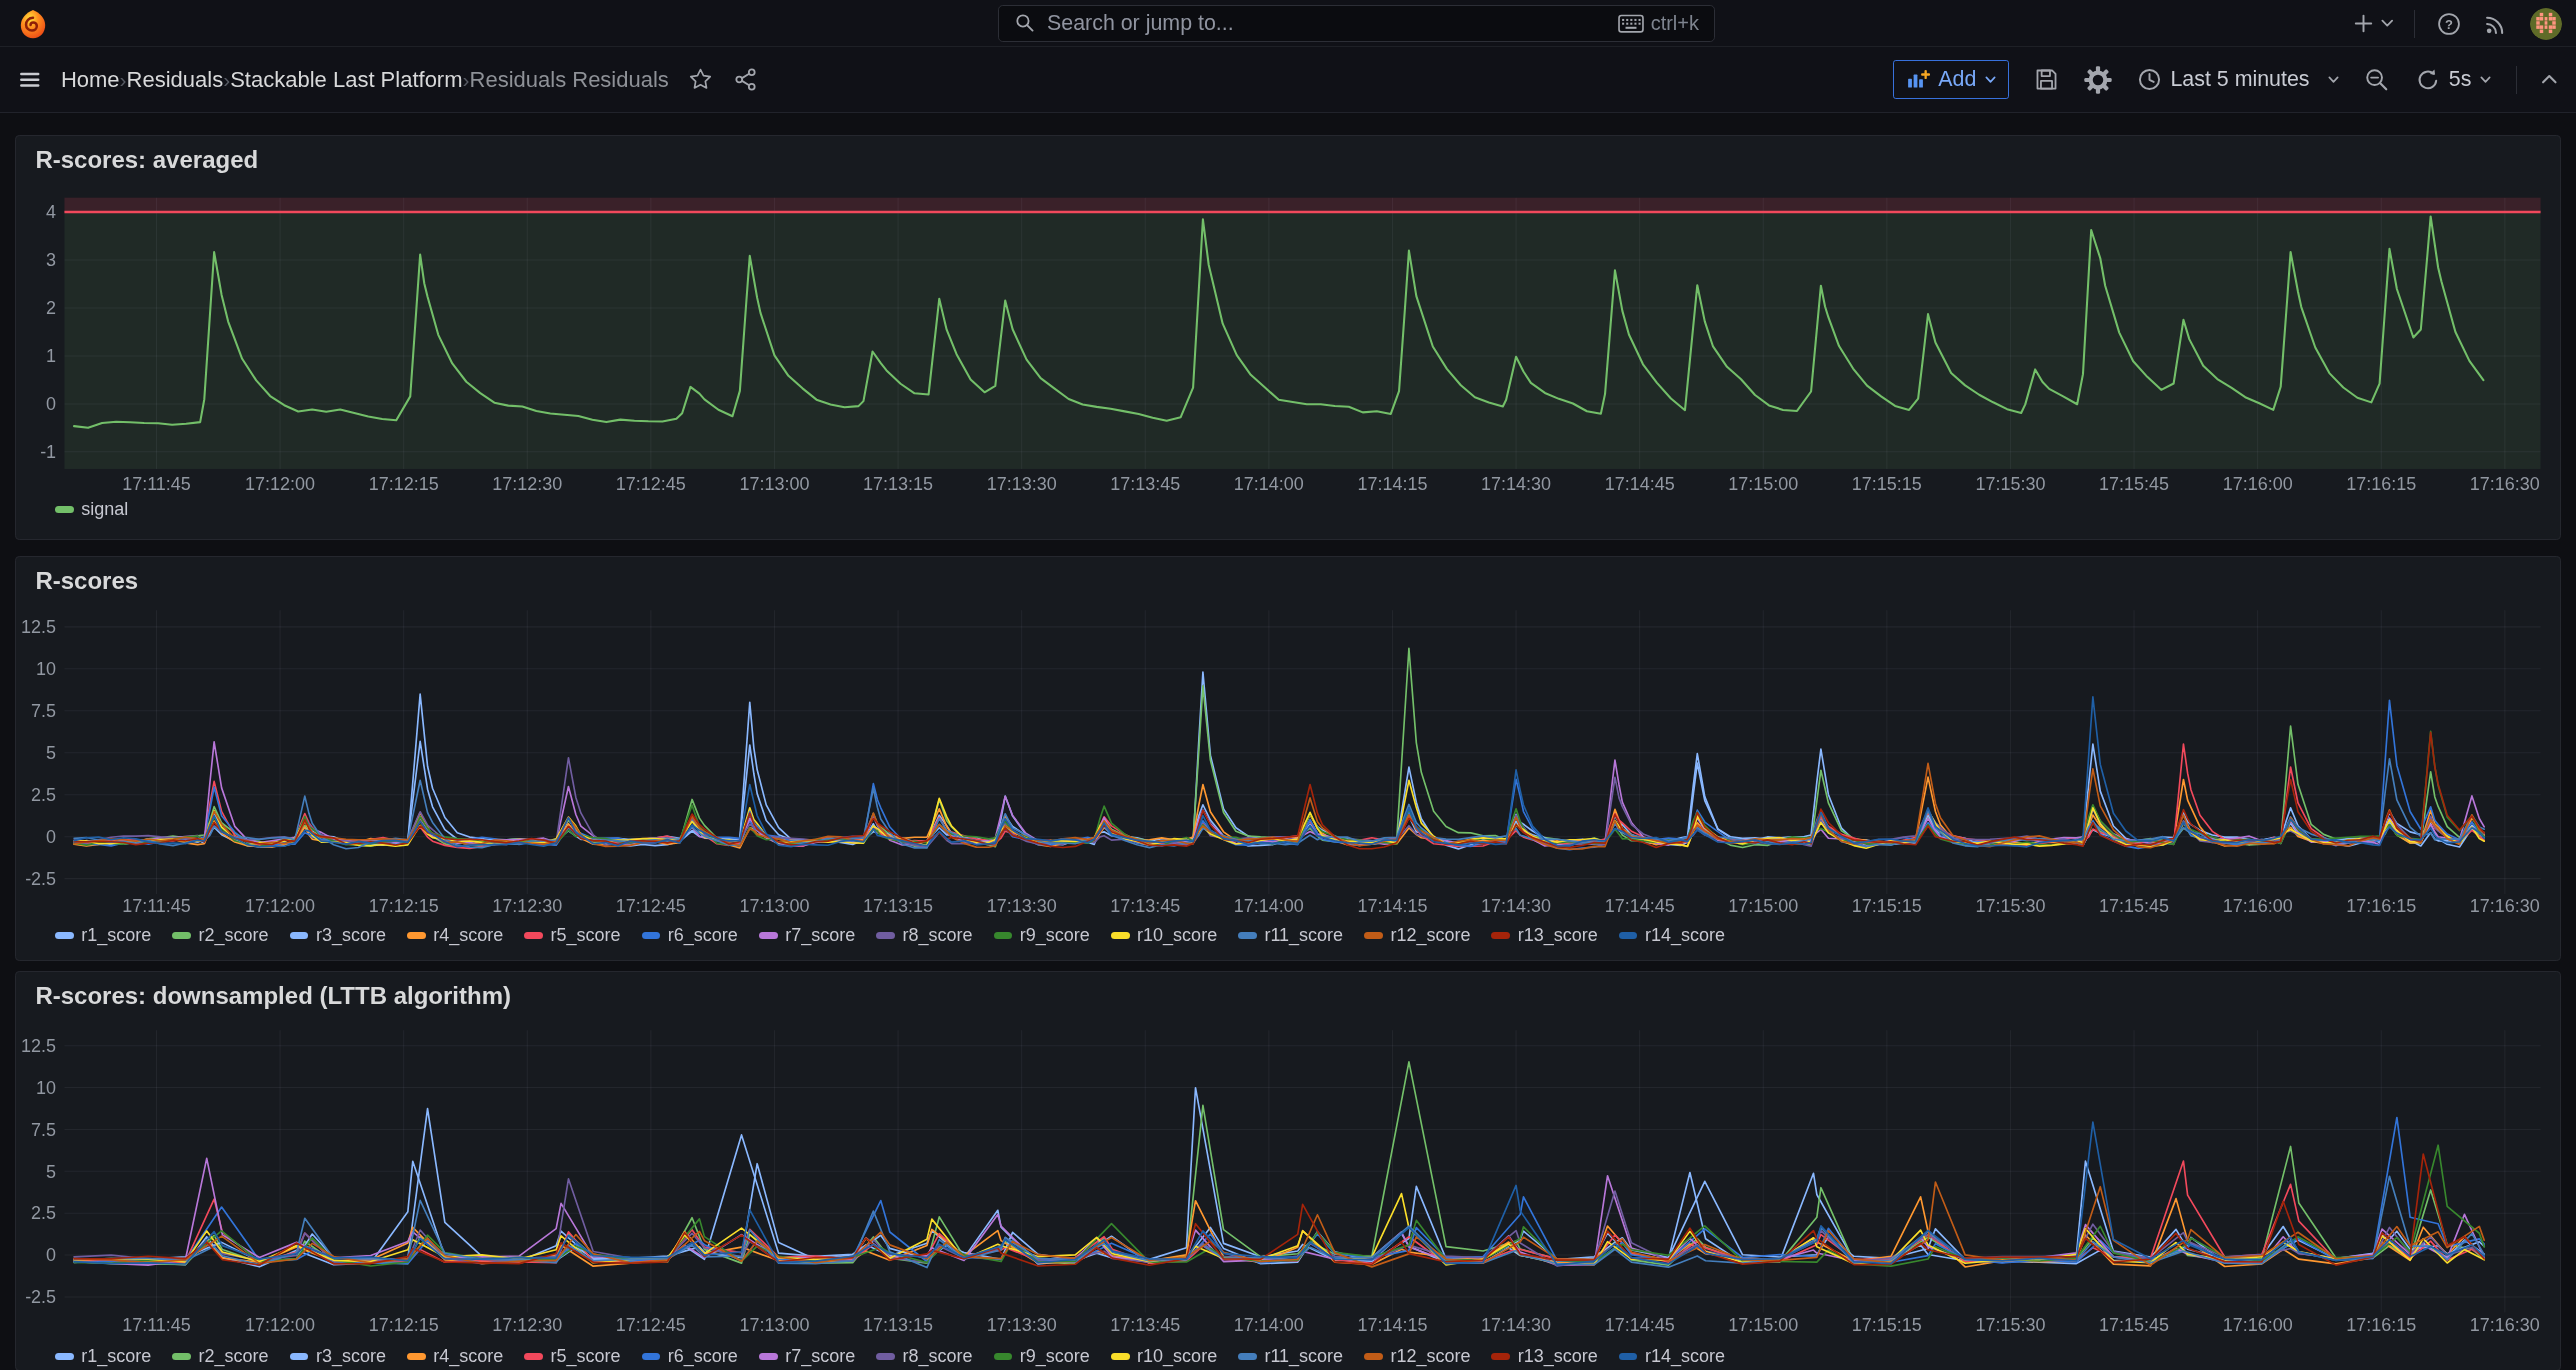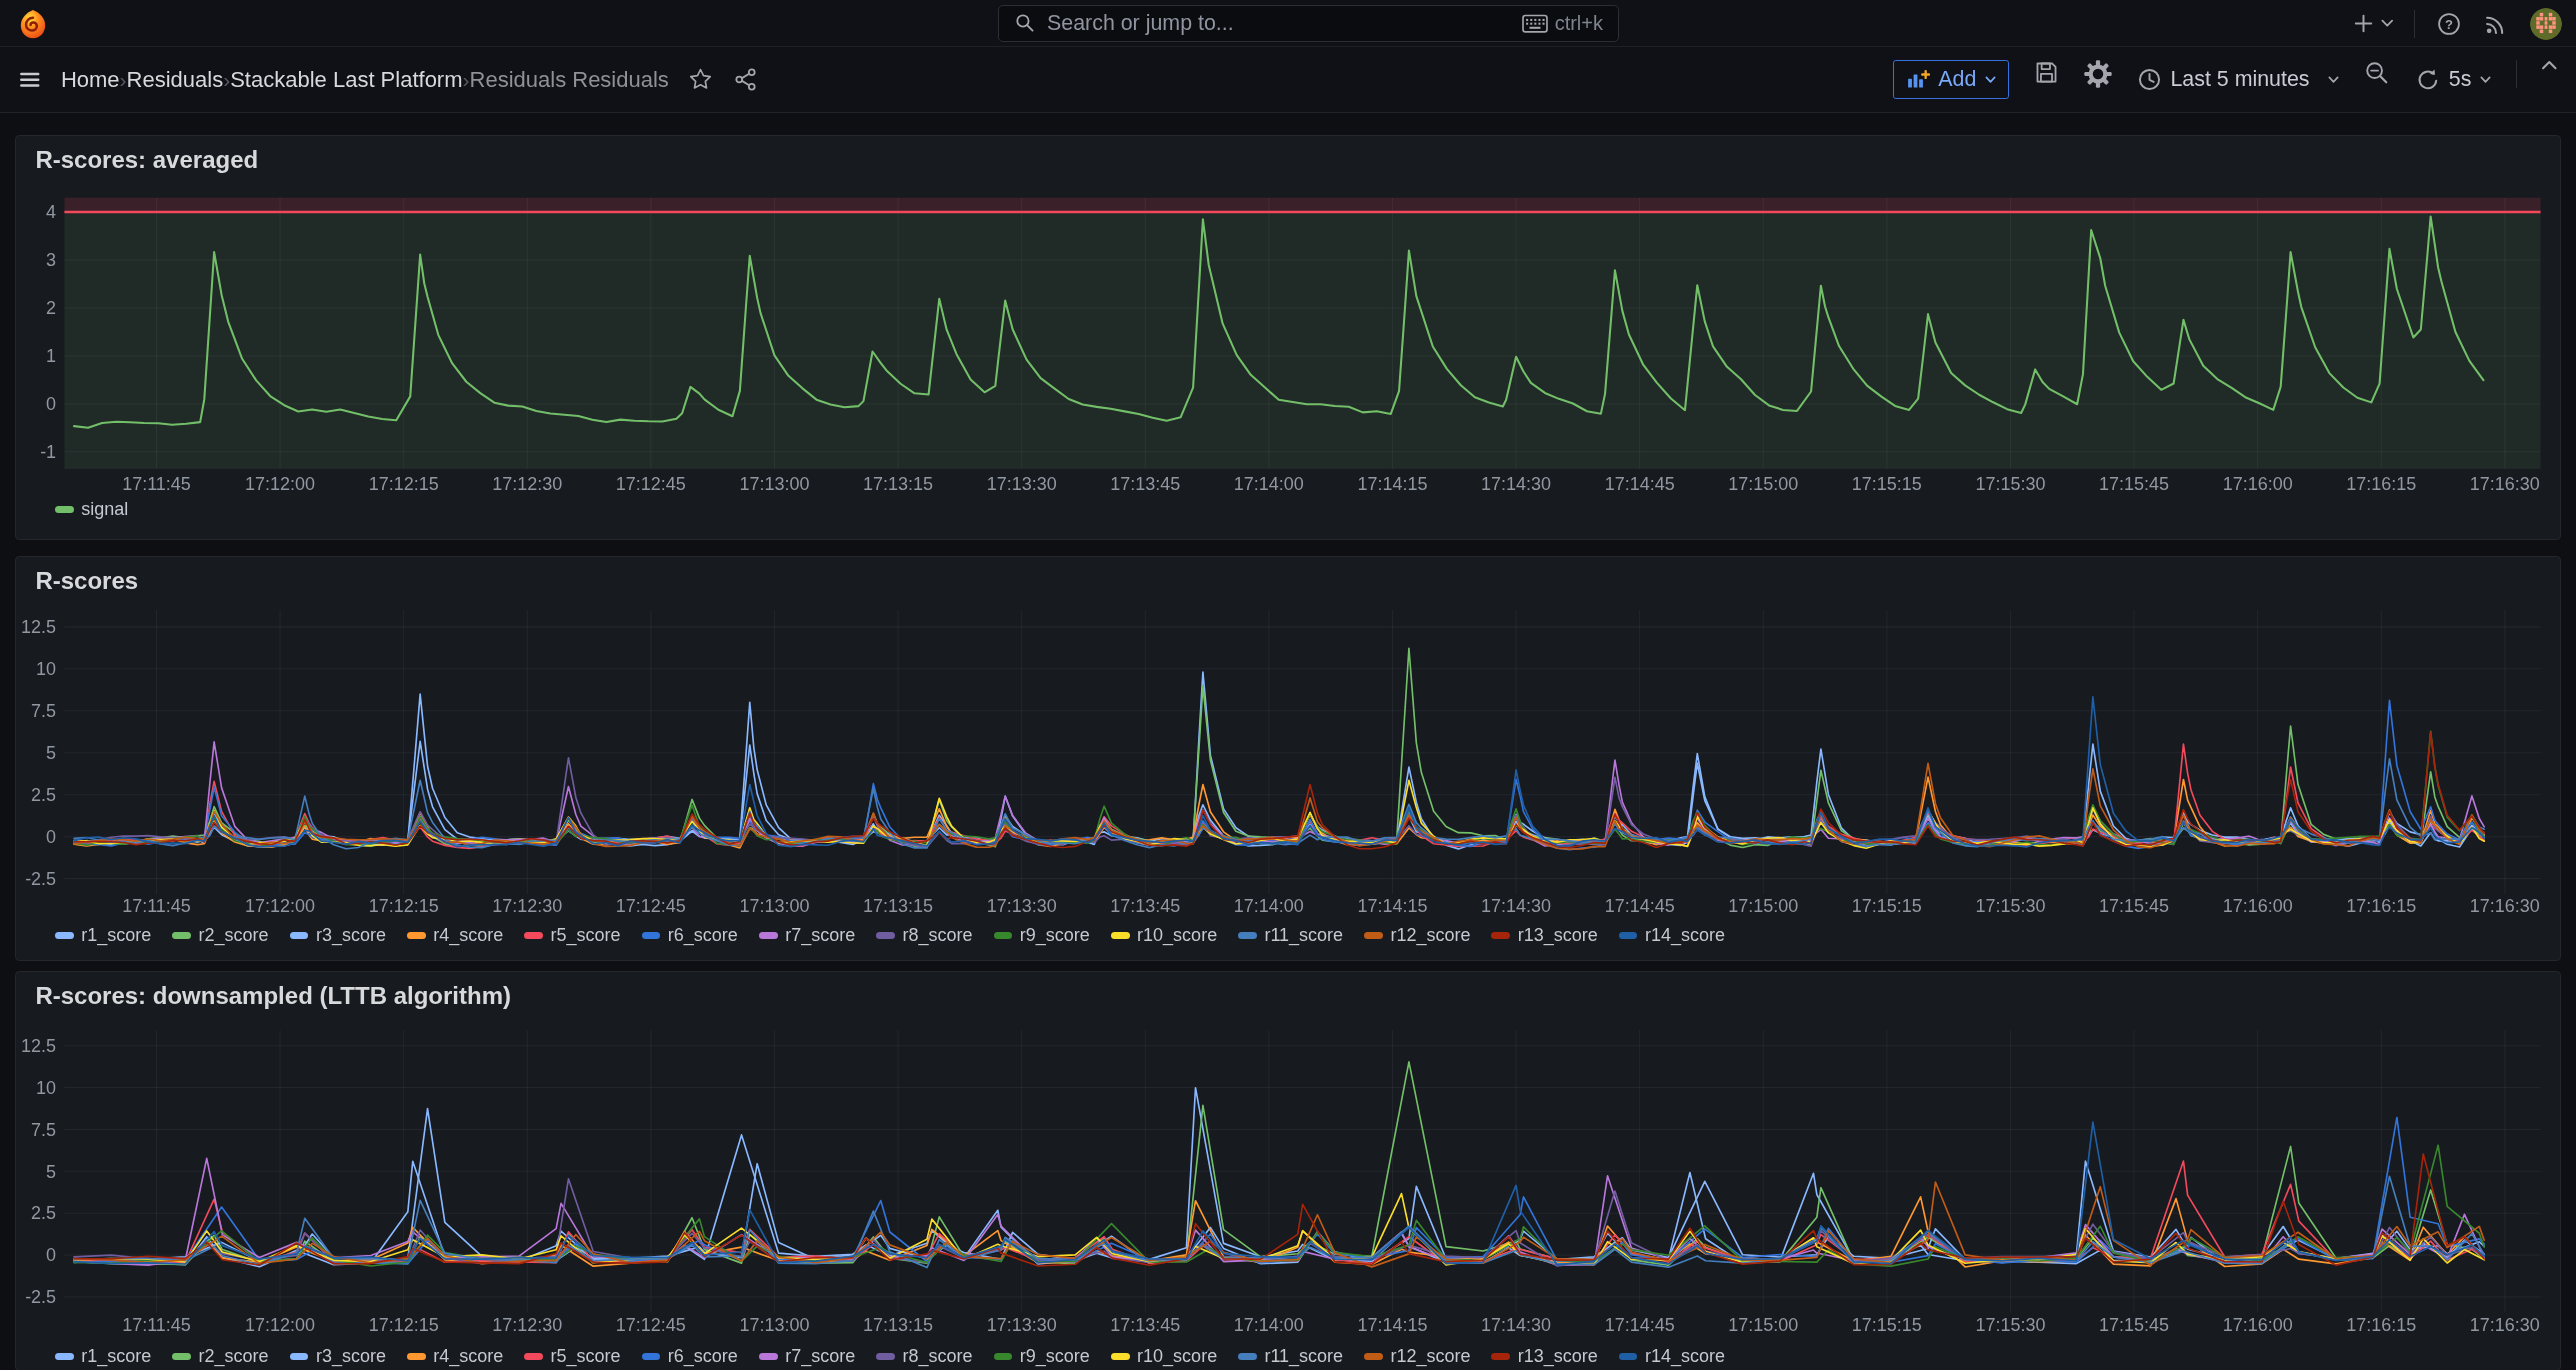--- a/index.html
+++ b/index.html
@@ -5,37 +5,37 @@
   * { margin:0; padding:0; box-sizing:border-box; }
   html,body { width:2576px; height:1371px; overflow:hidden; background:#0e0f13;
     font-family:"Liberation Sans","DejaVu Sans",sans-serif; color:#d8d9da; }
   .icon { color:#a3a6ad; flex:0 0 auto; }
   svg { display:block; }
 
   
   .topbar { position:absolute; left:0; top:0; width:2576px; height:47px; background:#101117;
     border-bottom:0.7px solid #1e2026; display:flex; align-items:center; }
   .logo { position:absolute; left:16.6px; top:7.6px; }
-  .searchbox { position:absolute; left:998px; top:4.8px; width:621px; height:37px; background:#0b0c10;
+  .searchbox { position:absolute; left:998px; top:4.8px; width:717px; height:37px; background:#0b0c10;
     border:0.7px solid #2c2e36; border-radius:4.8px; display:flex; align-items:center; padding:0 15px; gap:11px; }
   .searchbox .ph { color:#9094a0; font-size:21.4px; flex:1; }
   .shortcut { display:flex; align-items:center; gap:7px; color:#7e848f; font-size:20px; }
   .top-right { position:absolute; right:14px; top:0; height:47px; display:flex; align-items:center; gap:21px; }
   .vdivider { width:0.7px; height:28px; background:#2c2e36; }
   .avatar-wrap { border-radius:50%; overflow:hidden; width:32px; height:32px; }
 
   
   .navbar { position:absolute; left:0; top:47px; width:2576px; height:66px; background:#101117;
     border-bottom:0.7px solid #21232b; display:flex; align-items:center; padding:0 18px; }
   .nav-left { display:flex; align-items:center; gap:19.4px; }
   .crumbs { display:flex; align-items:center; font-size:22px; }
   .crumb { color:#d8d9da; white-space:nowrap; }
   .crumb.current { color:#8e9197; }
   .crumb-sep { color:#565a63; font-size:21px; }
-  .nav-right { margin-left:auto; display:flex; gap:25px; }
+  .nav-right { margin-left:auto; display:flex; align-items:center; gap:25px; }
   .btn-add { display:flex; align-items:center; gap:8.3px; height:39px; padding:0 12.5px;
     border:1.4px solid #3871dc; border-radius:2.8px; background:transparent; cursor:pointer; }
   .btn-add .lbl { color:#79a9f9; font-size:21.4px; }
   .tool-group { display:flex; align-items:center; gap:8.3px; color:#c9ccd4; font-size:21.4px; }
 
   
   .panel { position:absolute; left:15px; width:2546px; background:#171a1f;
     border:0.7px solid #25272e; border-radius:4.2px; }
   .panel h2 { position:absolute; left:19.4px; top:9.7px; font-size:24px; font-weight:700; color:#d8d9da; }
   .plot { position:absolute; left:0; top:0; }

